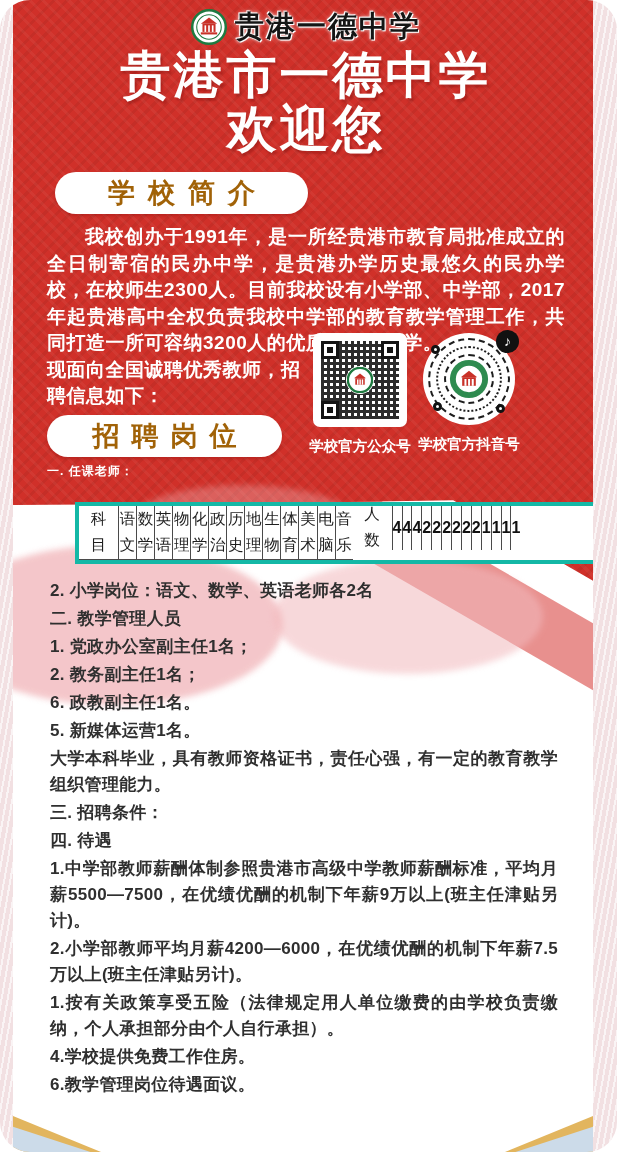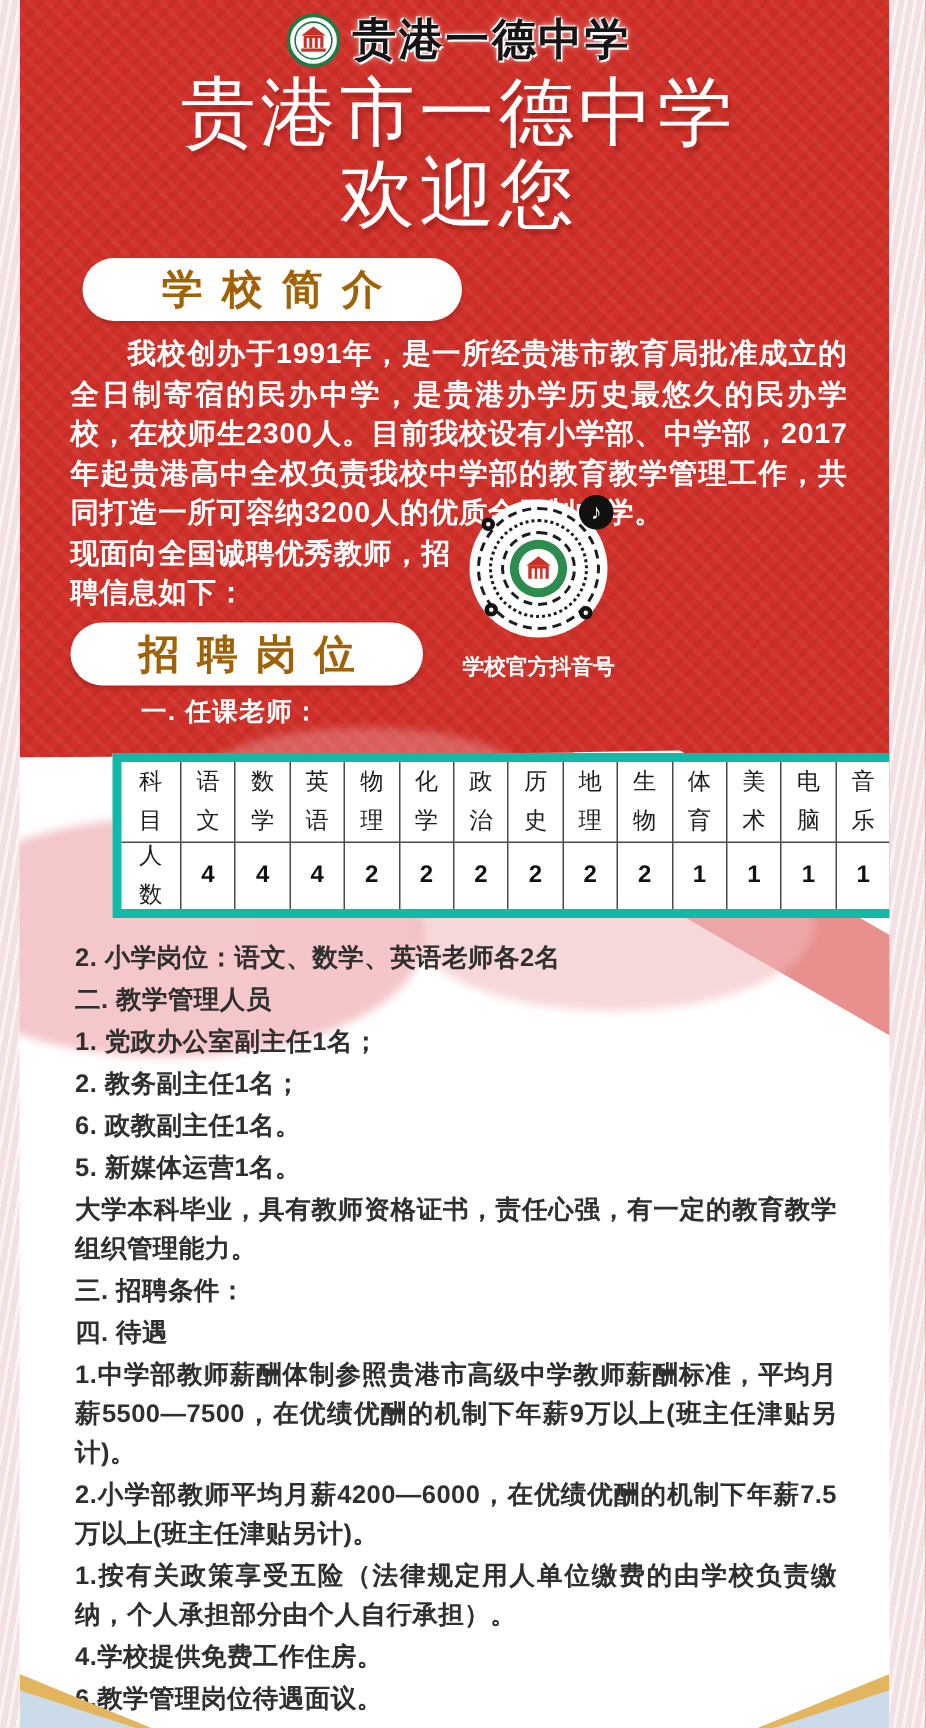--- a/index.html
+++ b/index.html
@@ -3,20 +3,21 @@
 <meta charset="utf-8">
 <style>
   * { margin:0; padding:0; box-sizing:border-box; }
   html,body { width:617px; }
   body { font-family:"Liberation Sans","DejaVu Sans",sans-serif; }
 
   .page {
     position:relative; width:617px; height:1152px; overflow:hidden;
     background-color:#f2e0e2;
     background-image:repeating-linear-gradient(100deg, rgba(255,255,255,.65) 0 2px, rgba(255,255,255,0) 2px 6px);
+    border-radius:30px;
   }
   .inner {
     position:absolute; left:13px; top:0; width:580px; height:1152px;
     background:#ffffff; overflow:hidden;
   }
 
   
   .salmon-band {
     position:absolute; left:318px; top:472px; width:360px; height:58px;
     background:#e8908e; transform:rotate(30deg); transform-origin:left top; z-index:1;
@@ -33,40 +34,40 @@
     padding:6px 28px 0 34px;
   }
 
   .logo-row { display:flex; align-items:center; justify-content:center; gap:8px; height:42px; }
   .logo-calligraphy {
     font-family:"DejaVu Serif","Liberation Serif",serif;
     font-size:29px; font-weight:900; color:#151515; letter-spacing:2px;
     text-shadow:0 0 2px #fff, 0 0 4px #fff, 1px 1px 0 #fff, -1px -1px 0 #fff;
   }
 
-  .main-title { text-align:center; color:#ffffff; font-weight:400;
+  .main-title { text-align:center; color:#ffffff; font-weight:700;
     font-size:50px; line-height:54px; letter-spacing:3px;
     text-shadow:2px 3px 2px rgba(90,0,0,.25); }
 
   .pill {
     background:#ffffff; border-radius:24px; color:#a16207; font-weight:900;
     display:flex; align-items:center; justify-content:center;
     box-shadow:0 2px 3px rgba(120,0,0,.25);
   }
   .pill-intro { width:253px; height:42px; margin:16px 0 0 8px; font-size:27px; letter-spacing:13px; text-indent:13px; }
   .pill-jobs  { width:235px; height:42px; margin:6px 0 0 0;  font-size:27px; letter-spacing:12px; text-indent:12px; }
 
   .intro-par {
     margin-top:10px; color:#ffffff; font-size:19px; line-height:26.5px;
     font-weight:700; text-align:justify; text-indent:2em; letter-spacing:.5px;
   }
   .bottom-row { display:flex; align-items:flex-start; }
   .bottom-left { width:260px; }
   .cta { color:#ffffff; font-size:19px; line-height:26px; font-weight:700; letter-spacing:.5px; }
-  .teachers-line { margin-top:6px; color:#ffffff; font-size:17px; font-weight:800; letter-spacing:1px;margin-left:47px; }
+  .teachers-line { margin-top:6px; color:#ffffff; font-size:12px; font-weight:800; letter-spacing:1px; }
 
   .qr-col { display:flex; gap:16px; margin:-24px 0 0 6px; }
   .qr-fig { display:flex; flex-direction:column; align-items:center; width:94px; }
   .qr-fig.round { width:92px; }
   .qr-label { margin-top:10px; color:#fff; font-size:14.5px; font-weight:800; white-space:nowrap; }
 
   .qr-square { position:relative; width:94px; height:94px; background:#fff; border-radius:7px; padding:8px; }
   .qr-pattern { position:absolute; inset:8px; opacity:.9;
     background-image:
       repeating-linear-gradient(0deg,#161616 0 3px, rgba(0,0,0,0) 3px 6px),
@@ -89,21 +90,21 @@
     background:#111; color:#fff; font-size:14px; font-weight:900; display:flex; align-items:center; justify-content:center; }
 
   
   .white-section { position:absolute; left:0; top:497px; width:580px; height:655px; z-index:3; }
   .blob { position:absolute; border-radius:50%; background:#f2b9bd; filter:blur(3px); z-index:0; }
   .blob1 { left:-70px; top:48px;  width:340px; height:160px; opacity:.8; }
   .blob2 { left:260px; top:62px;  width:270px; height:115px; opacity:.55; }
   .blob3 { left:120px; top:-12px; width:220px; height:70px;  opacity:.35; }
 
   .subjects-table { position:relative; z-index:1; margin:5px 0 0 62px; width:524px;
-    background:#fff; border:6px solid #14b8a6; display:flex; flex-direction:column; }
+    background:#fff; border:4px solid #14b8a6; display:flex; flex-direction:row; }
   .t-row { display:flex; }
   .t-cell { border-right:1px solid #4a4a4a; display:flex; align-items:center; justify-content:center; }
   .t-cell:last-child { border-right:none; }
   .t-cells { display:flex; flex:1; }
   .t-cells .t-cell { flex:1; border-right:1px solid #4a4a4a; }
   .t-cells .t-cell:last-child { border-right:none; }
   .t-first { width:40px; flex:none; }
   .t-head .t-cell { height:54px; border-bottom:1px solid #4a4a4a; }
   .t-data .t-cell { height:44px; }
   .vtxt { display:inline-block; max-width:1.1em; word-break:break-all; text-align:center;
@@ -160,20 +161,39 @@
       <div class="intro-par">我校创办于1991年，是一所经贵港市教育局批准成立的全日制寄宿的民办中学，是贵港办学历史最悠久的民办学校，在校师生2300人。目前我校设有小学部、中学部，2017年起贵港高中全权负责我校中学部的教育教学管理工作，共同打造一所可容纳3200人的优质全日制中学。</div>
 
       <div class="bottom-row">
         <div class="bottom-left">
           <div class="cta">现面向全国诚聘优秀教师，招聘信息如下：</div>
           <div class="pill pill-jobs">招聘岗位</div>
           <div class="teachers-line">一. 任课老师：</div>
         </div>
 
         <div class="qr-col">
+          <div class="qr-fig">
+            <div class="qr-square">
+              <div class="qr-pattern"></div>
+              <div class="finder f-tl"></div>
+              <div class="finder f-tr"></div>
+              <div class="finder f-bl"></div>
+              <span class="qr-center-emblem">
+                <svg viewBox="0 0 44 44" width="26" height="26">
+                  <circle cx="22" cy="22" r="20.5" fill="#ffffff" stroke="#1e7a40" stroke-width="4"></circle>
+                  <path d="M12 19 L22 11 L32 19 Z" fill="#c93128"></path>
+                  <rect x="14" y="19" width="16" height="11" fill="#c93128"></rect>
+                  <rect x="17" y="21" width="2.4" height="9" fill="#ffffff"></rect>
+                  <rect x="21" y="21" width="2.4" height="9" fill="#ffffff"></rect>
+                  <rect x="25" y="21" width="2.4" height="9" fill="#ffffff"></rect>
+                </svg>
+              </span>
+            </div>
+            <div class="qr-label">学校官方公众号</div>
+          </div>
 
           <div class="qr-fig round">
             <div class="qr-round">
               <div class="ring r1"></div>
               <div class="ring r2"></div>
               <div class="ring r3"></div>
               <div class="rdot d1"></div>
               <div class="rdot d2"></div>
               <div class="rdot d3"></div>
               <span class="qr-center-emblem">

